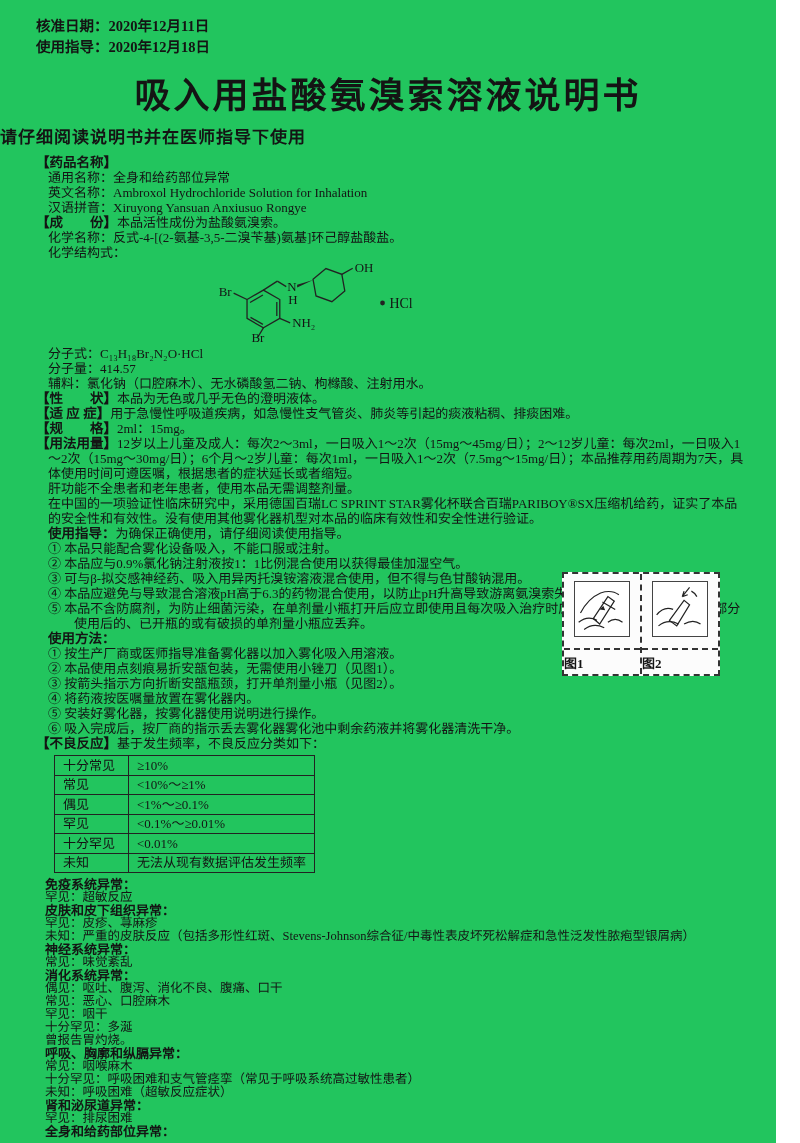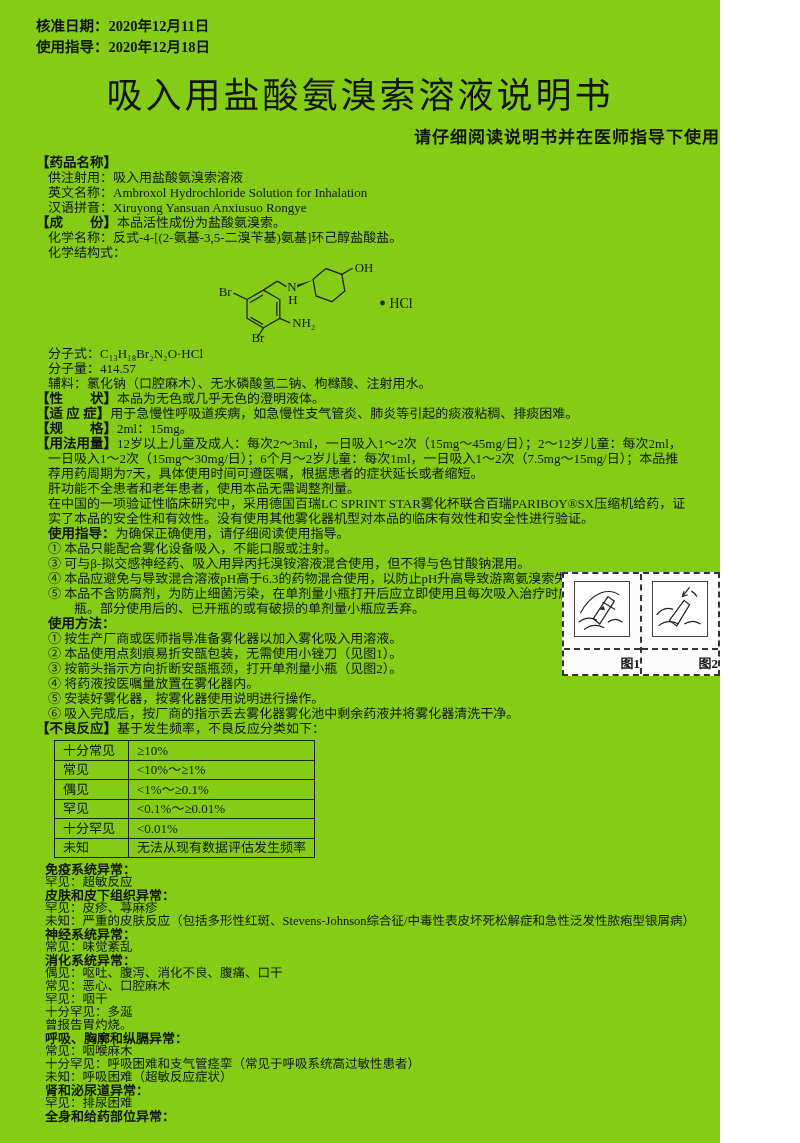--- a/index.html
+++ b/index.html
@@ -1,22 +1,22 @@
 <!DOCTYPE html>
 <html lang="zh-CN"><head>
 <meta charset="utf-8">
 <style>
   * { box-sizing: border-box; }
   html,body { margin:0; padding:0; }
   body { width:800px; background:#ffffff; font-family:"Liberation Serif","DejaVu Serif",serif; }
-  .page { position:relative; width:720px; height:1143px; background:#84cc16; color:#141414; overflow:hidden; }
+  .page { position:relative; width:776px; height:1143px; background:#22c55e; color:#141414; overflow:hidden; }
 
   .dates { padding:16px 0 0 36px; font-size:14.5px; font-weight:bold; line-height:21px; }
-  .title { text-align:center; font-size:36px; font-weight:normal; letter-spacing:3px; margin-top:8px; }
-  .subtitle { text-align:right; font-size:17px; font-weight:bold; letter-spacing:1px; margin-top:5px; }
+  .title { text-align:center; font-size:36px; font-weight:bold; letter-spacing:3px; margin-top:8px; }
+  .subtitle { text-align:left; font-size:17px; font-weight:bold; letter-spacing:1px; margin-top:5px; }
 
   .content { padding:7px 30px 0 36px; font-size:13px; line-height:15px; }
   .sec { padding-left:12px; text-indent:-12px; }
   .sec-head { font-weight:bold; font-size:13.5px; }
   .ind { margin-left:12px; }
   .sub-head { font-weight:bold; font-size:13.5px; }
   .step { margin-left:12px; padding-left:26px; text-indent:-26px; }
 
   .chem-wrap { margin:3px 0 3px 148px; height:80px; }
 
@@ -26,21 +26,21 @@
   .freq-table td.c2 { width:186px; }
 
   .adv { margin-left:9px; font-size:12.5px; line-height:13px; }
   .adv.b { font-weight:bold; font-size:13px; }
 
   .figbox { position:absolute; left:562px; top:572px; width:158px; height:104px;
             border:2px dashed #333; display:flex; background:#fcfcfc; }
   .figcell { flex:1; display:flex; flex-direction:column; align-items:center; }
   .figcell + .figcell { border-left:2px dashed #333; }
   .fig-img { margin-top:7px; width:56px; height:56px; border:1.5px solid #444; background:#fff; }
-  .fig-label { width:100%; border-top:2px dashed #333; text-align:right; font-size:13px;
+  .fig-label { width:100%; border-top:2px dashed #333; text-align:left; font-size:13px;
                font-weight:bold; padding:3px 0 2px; margin-top:auto; }
 
   svg { display:block; }
   .line-art { stroke:#222; fill:none; stroke-width:1.3; }
 </style>
 </head>
 <body>
 
 <div class="page">
 
@@ -50,21 +50,21 @@
   </div>
 
   <div class="title">吸入用盐酸氨溴索溶液说明书</div>
   <div class="subtitle">请仔细阅读说明书并在医师指导下使用</div>
 
   <div class="content">
 
     <div class="sec">
       <span class="sec-head">【药品名称】</span>
     </div>
-    <div class="ind">供注射用：吸入用盐酸氨溴索溶液</div>
+    <div class="ind">通用名称：全身和给药部位异常</div>
     <div class="ind">英文名称：Ambroxol Hydrochloride Solution for Inhalation</div>
     <div class="ind">汉语拼音：Xiruyong Yansuan Anxiusuo Rongye</div>
 
     <div class="sec">
       <span class="sec-head">【成　　份】</span><span>本品活性成份为盐酸氨溴索。</span>
     </div>
     <div class="ind">化学名称：反式-4-[(2-氨基-3,5-二溴苄基)氨基]环己醇盐酸盐。</div>
     <div class="ind">化学结构式：</div>
 
     <div class="chem-wrap">
@@ -115,20 +115,21 @@
     <div class="sec">
       <span class="sec-head">【用法用量】</span><span>12岁以上儿童及成人：每次2～3ml，一日吸入1～2次（15mg～45mg/日）；2～12岁儿童：每次2ml，一日吸入1～2次（15mg～30mg/日）；6个月～2岁儿童：每次1ml，一日吸入1～2次（7.5mg～15mg/日）；本品推荐用药周期为7天，具体使用时间可遵医嘱，根据患者的症状延长或者缩短。</span>
     </div>
     <div class="ind">肝功能不全患者和老年患者，使用本品无需调整剂量。</div>
     <div class="ind">在中国的一项验证性临床研究中，采用德国百瑞LC SPRINT STAR雾化杯联合百瑞PARIBOY®SX压缩机给药，证实了本品的安全性和有效性。没有使用其他雾化器机型对本品的临床有效性和安全性进行验证。</div>
 
     <div class="ind">
       <span class="sub-head">使用指导：</span><span>为确保正确使用，请仔细阅读使用指导。</span>
     </div>
     <div class="step">① 本品只能配合雾化设备吸入，不能口服或注射。</div>
+    <div class="step">② 本品应与0.9%氯化钠注射液按1：1比例混合使用以获得最佳加湿空气。</div>
     <div class="step">③ 可与β-拟交感神经药、吸入用异丙托溴铵溶液混合使用，但不得与色甘酸钠混用。</div>
     <div class="step">④ 本品应避免与导致混合溶液pH高于6.3的药物混合使用，以防止pH升高导致游离氨溴索失效或溶液浑浊。</div>
     <div class="step">⑤ 本品不含防腐剂，为防止细菌污染，在单剂量小瓶打开后应立即使用且每次吸入治疗时应使用一新的单剂量小瓶。部分使用后的、已开瓶的或有破损的单剂量小瓶应丢弃。</div>
 
     <div class="ind">
       <span class="sub-head">使用方法：</span>
     </div>
     <div class="step">① 按生产厂商或医师指导准备雾化器以加入雾化吸入用溶液。</div>
     <div class="step">② 本品使用点刻痕易折安瓿包装，无需使用小锉刀（见图1）。</div>
     <div class="step">③ 按箭头指示方向折断安瓿瓶颈，打开单剂量小瓶（见图2）。</div>

